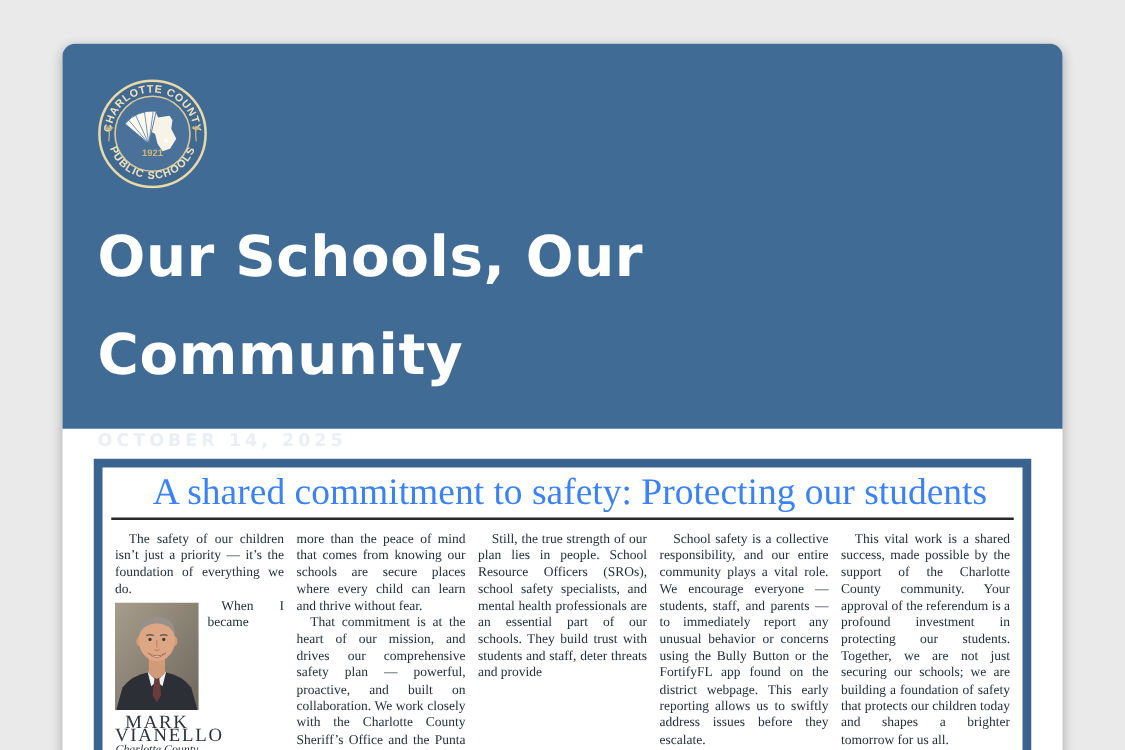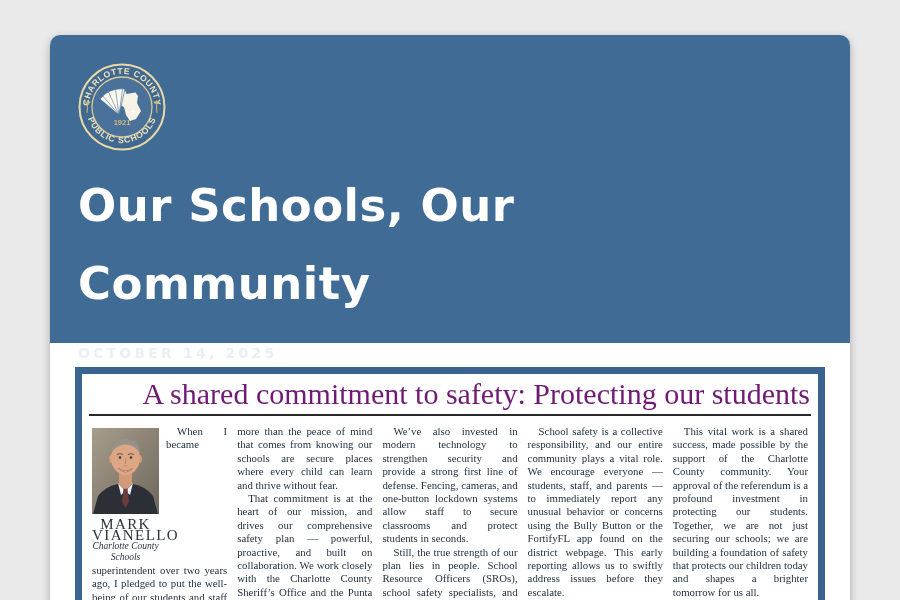--- a/index.html
+++ b/index.html
@@ -50,22 +50,22 @@
     margin: 24px 25px 0 25px;
     border: 7px solid #3a6390;
     background: #ffffff;
     height: 420px;
     overflow: hidden;
   }
   .headline {
     font-family: "Liberation Serif", serif;
     font-size: 30px;
     line-height: 38px;
-    color: #701a75;
-    text-align: right;
+    color: #3b82f6;
+    text-align: center;
     white-space: nowrap;
     padding: 1px 8px 0 20px;
   }
   .headline-rule {
     border-bottom: 2px solid #282828;
     margin: 1px 7px 0 7px;
   }
   .cols {
     display: flex;
     gap: 10px;
@@ -139,20 +139,21 @@
     <div class="issue-date">OCTOBER 14, 2025</div>
   </div>
 
   <div class="panel">
     <div class="headline">A shared commitment to safety: Protecting our students</div>
     <div class="headline-rule"></div>
 
     <div class="cols">
 
       <div class="col">
+        <p class="para">The safety of our children isn’t just a priority — it’s the foundation of everything we do.</p>
         <div class="photo-wrap">
           <svg class="photo-svg" viewBox="0 0 67 86" aria-hidden="true">
             <defs>
               <linearGradient id="pbg" x1="0" y1="0" x2="1" y2="1">
                 <stop offset="0" stop-color="#a79d8c"></stop>
                 <stop offset="1" stop-color="#6e675c"></stop>
               </linearGradient>
             </defs>
             <rect width="67" height="86" fill="url(#pbg)"></rect>
             <path d="M1 86 L6 68 Q14 58 26 56 L41 56 Q53 58 61 68 L66 86 Z" fill="#2c2f35"></path>
@@ -175,21 +176,20 @@
         </div>
         <p class="para">When I became superintendent over two years ago, I pledged to put the well-being of our students and staff at the forefront of every decision. While so much in education matters, nothing matters</p>
       </div>
 
       <div class="col">
         <p class="para cont">more than the peace of mind that comes from knowing our schools are secure places where every child can learn and thrive without fear.</p>
         <p class="para">That commitment is at the heart of our mission, and drives our comprehensive safety plan — powerful, proactive, and built on collaboration. We work closely with the Charlotte County Sheriff’s Office and the Punta Gorda Police Department. Their expertise helps us coordinate strategies, prepare for emergencies, and respond quickly to any</p>
       </div>
 
       <div class="col">
-        <p class="para">We’ve also invested in modern technology to strengthen security and provide a strong first line of defense. Fencing, cameras, and one-button lockdown systems allow staff to secure classrooms and protect students in seconds.</p>
         <p class="para">Still, the true strength of our plan lies in people. School Resource Officers (SROs), school safety specialists, and mental health professionals are an essential part of our schools. They build trust with students and staff, deter threats and provide</p>
       </div>
 
       <div class="col">
         <p class="para">School safety is a collective responsibility, and our entire community plays a vital role. We encourage everyone — students, staff, and parents — to immediately report any unusual behavior or concerns using the Bully Button or the FortifyFL app found on the district webpage. This early reporting allows us to swiftly address issues before they escalate.</p>
         <p class="para">I urge parents to remind their children that all threats are taken seriously, as even one comment can disrupt learning and</p>
       </div>
 
       <div class="col">
         <p class="para">This vital work is a shared success, made possible by the support of the Charlotte County community. Your approval of the referendum is a profound investment in protecting our students. Together, we are not just securing our schools; we are building a foundation of safety that protects our children today and shapes a brighter tomorrow for us all.</p>

